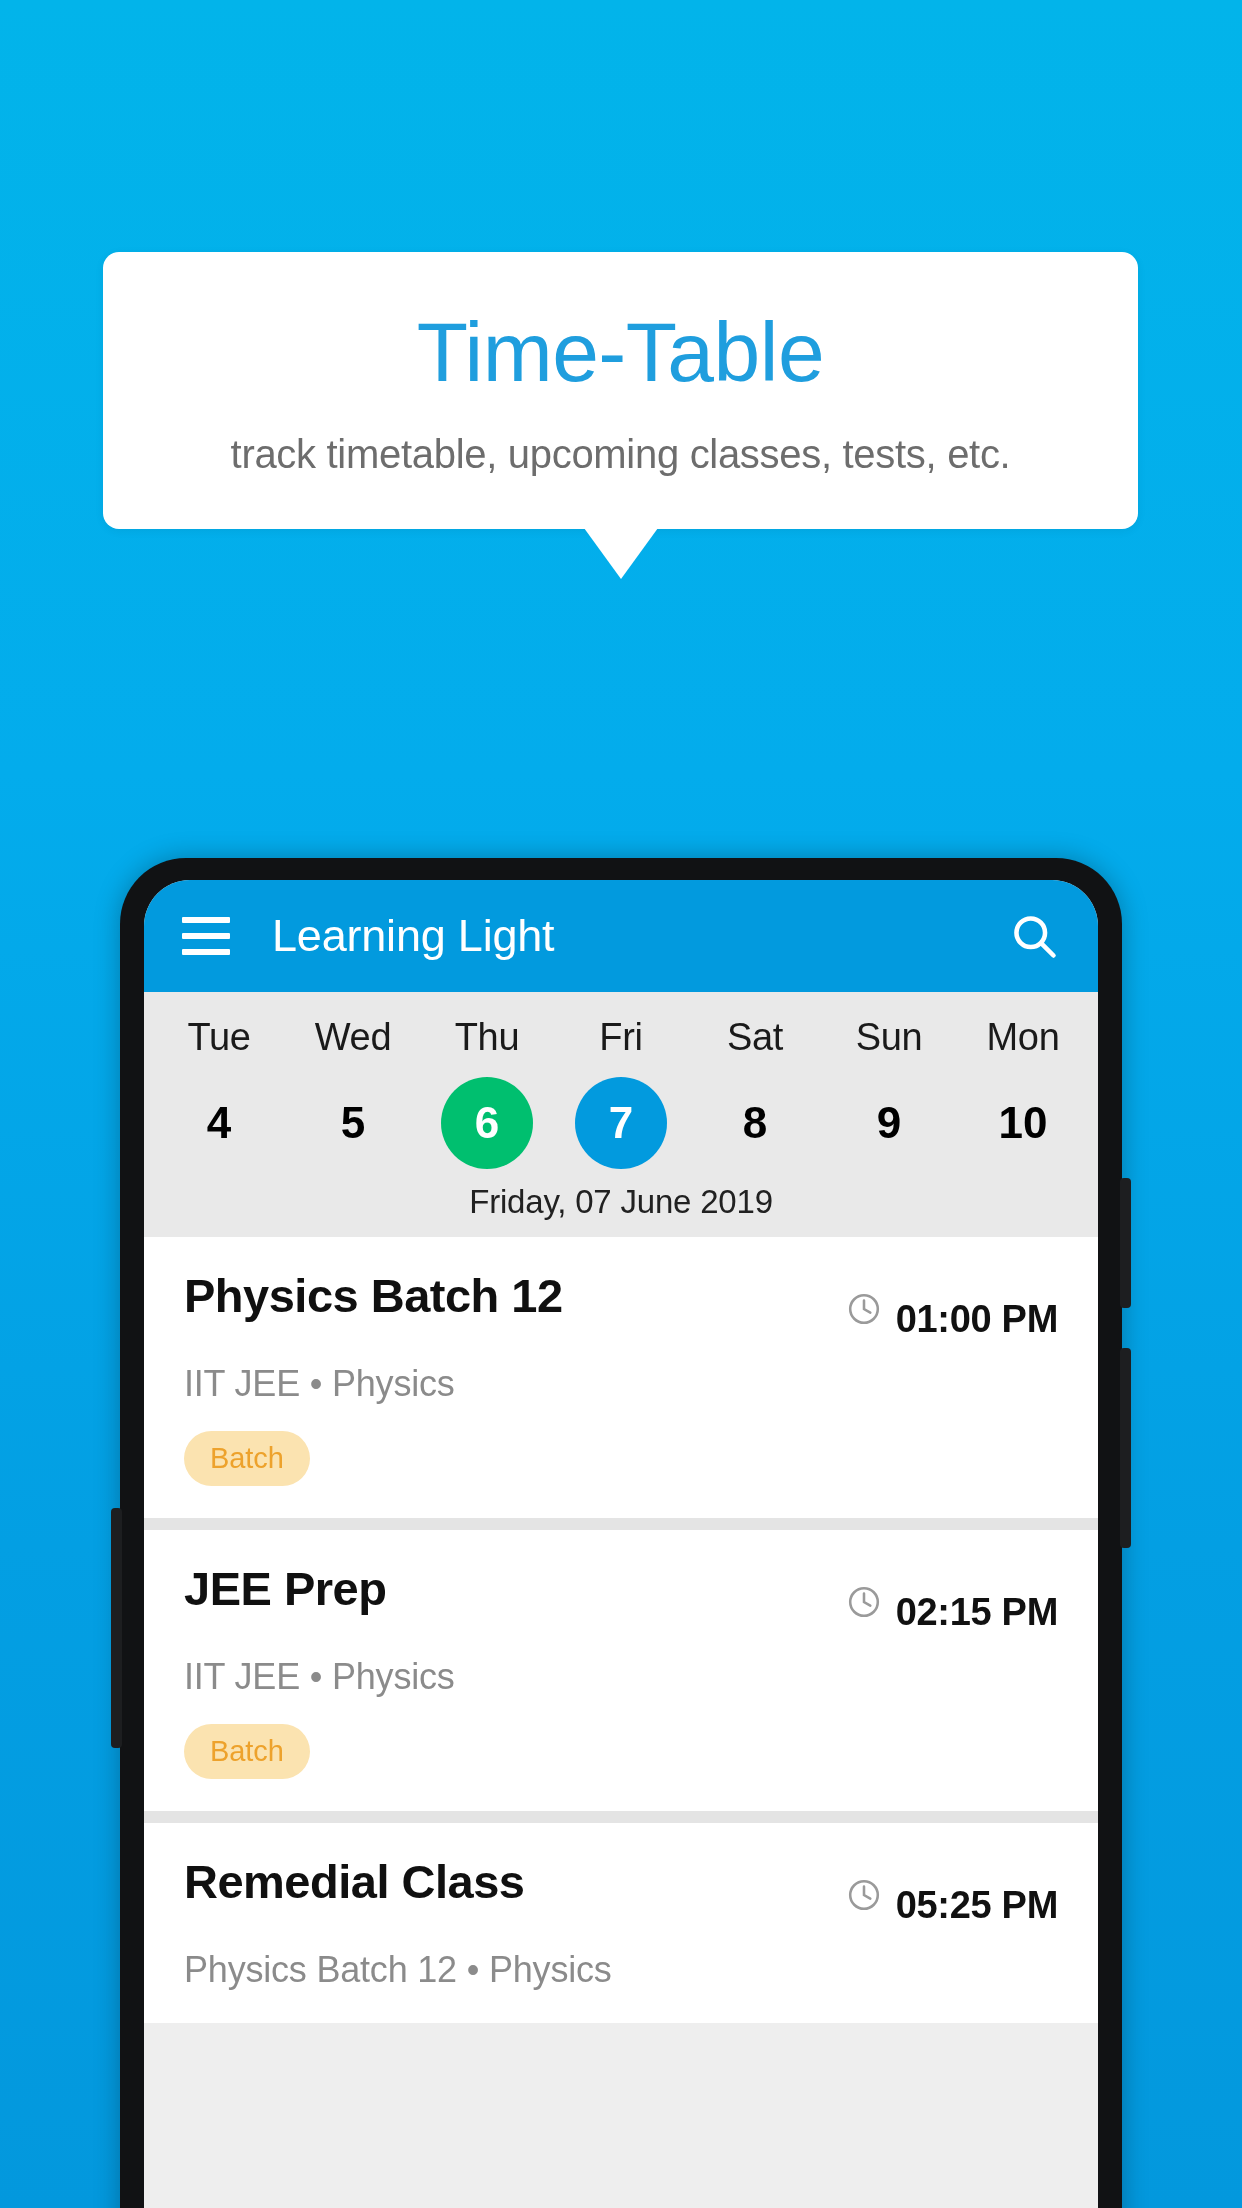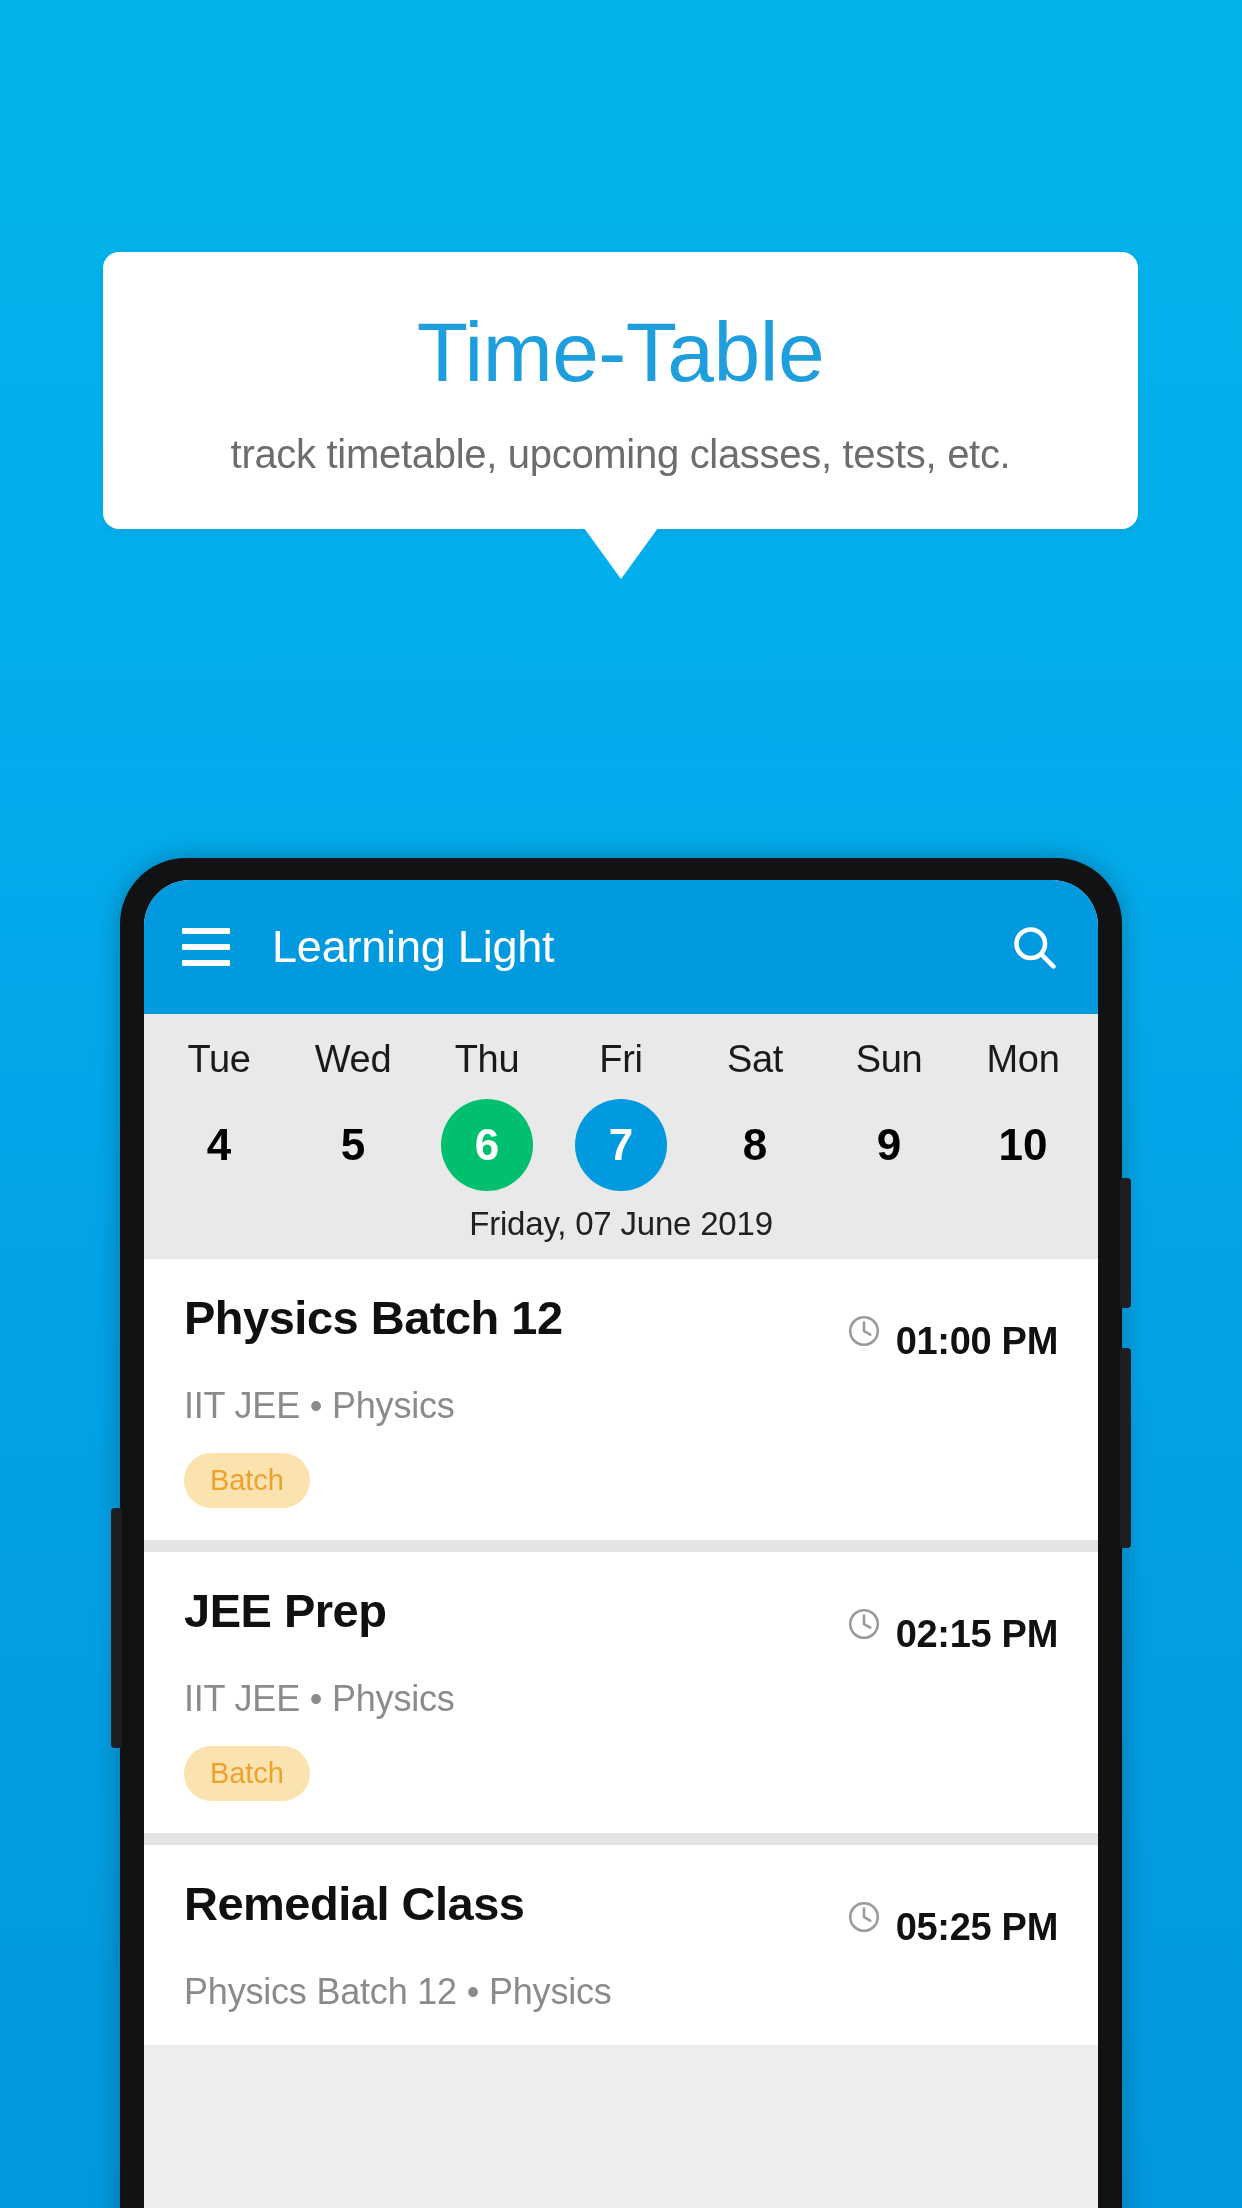--- a/index.html
+++ b/index.html
@@ -157,21 +157,21 @@
     top: 14px;
     transform: translateX(-50%);
     width: 34px; height: 34px;
     border-radius: 50%;
     background: radial-gradient(circle at 34% 32%, #8e8e8e 0%, #4a4a4a 32%, #1b1b1b 70%, #2a2a2a 100%);
     box-shadow: 0 0 4px rgba(120,120,120,0.5);
   }
 
   
   #app-bar {
-    height: 134px;
+    height: 112px;
     background: #029ade;
     display: flex;
     align-items: center;
     padding: 12px 38px;
   }
 
   #menu-icon {
     width: 48px;
     display: flex;
     flex-direction: column;

